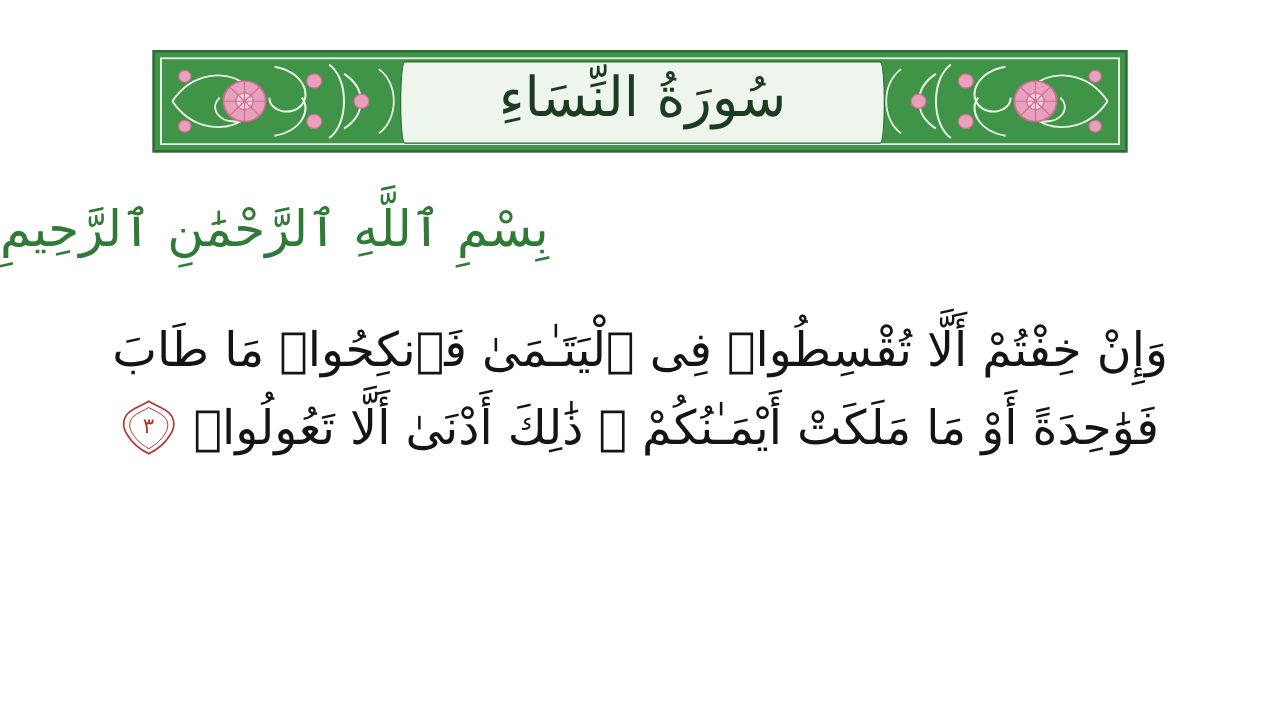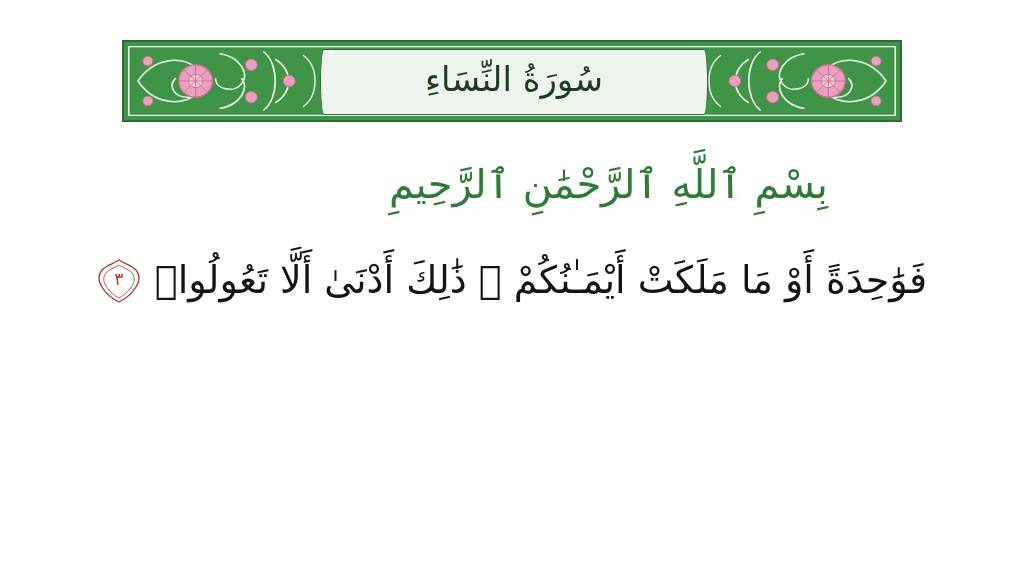--- a/index.html
+++ b/index.html
@@ -49,36 +49,36 @@
     background: #eef5ec;
     border: 1px solid #2f6b35;
     border-radius: 4px / 34px;
     box-sizing: border-box;
     display: flex;
     align-items: center;
     justify-content: center;
   }
   .surah-title {
     font-family: "DejaVu Sans", "Liberation Sans", sans-serif;
-    font-size: 34px;
+    font-size: 44px;
     color: #1d3b21;
     direction: rtl;
     letter-spacing: 0px;
     line-height: 1;
     padding-bottom: 6px;
     white-space: nowrap;
   }
 
   
   .basmala-row {
     position: absolute;
     left: 0;
     top: 160px;
     width: 828px;
-    text-align: right;
+    text-align: left;
   }
   .basmala {
     font-family: "DejaVu Sans", "Liberation Sans", sans-serif;
     font-size: 40px;
     color: #2f7a36;
     direction: rtl;
     line-height: 1.2;
     white-space: nowrap;
   }
 
@@ -193,20 +193,21 @@
   <div class="banner-cartouche">
     <div class="surah-title">سُورَةُ النِّسَاءِ</div>
   </div>
 </div>
 
 <div class="basmala-row">
   <span class="basmala">بِسْمِ ٱللَّهِ ٱلرَّحْمَٰنِ ٱلرَّحِيمِ</span>
 </div>
 
 <div class="ayah-block">
+  <div class="ayah-line">وَإِنْ خِفْتُمْ أَلَّا تُقْسِطُوا۟ فِى ٱلْيَتَـٰمَىٰ فَٱنكِحُوا۟ مَا طَابَ</div>
   <div class="ayah-line last">
     <span>فَوَٰحِدَةً أَوْ مَا مَلَكَتْ أَيْمَـٰنُكُمْ ۚ ذَٰلِكَ أَدْنَىٰ أَلَّا تَعُولُوا۟</span>
     <span class="ayah-marker">
       <svg viewBox="0 0 44 46">
         <path d="M22 2 C28 6, 34 7, 39 12 C43 17, 43 23, 39 29 C35 36, 28 41, 22 44
                  C16 41, 9 36, 5 29 C1 23, 1 17, 5 12 C10 7, 16 6, 22 2 Z" fill="#ffffff" stroke="#b3352b" stroke-width="1.3"></path>
         <path d="M22 7 C27 10, 31 11, 35 15 C38 19, 38 23, 35 28 C31 34, 27 37, 22 40
                  C17 37, 13 34, 9 28 C6 23, 6 19, 9 15 C13 11, 17 10, 22 7 Z" fill="none" stroke="#b3352b" stroke-width="0.8"></path>
       </svg>
       <span class="ayah-number">٣</span>

